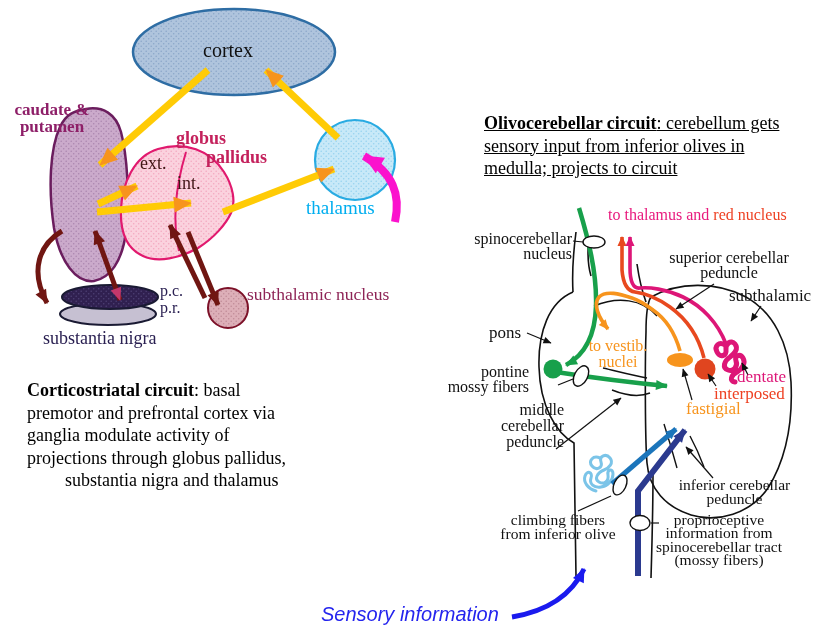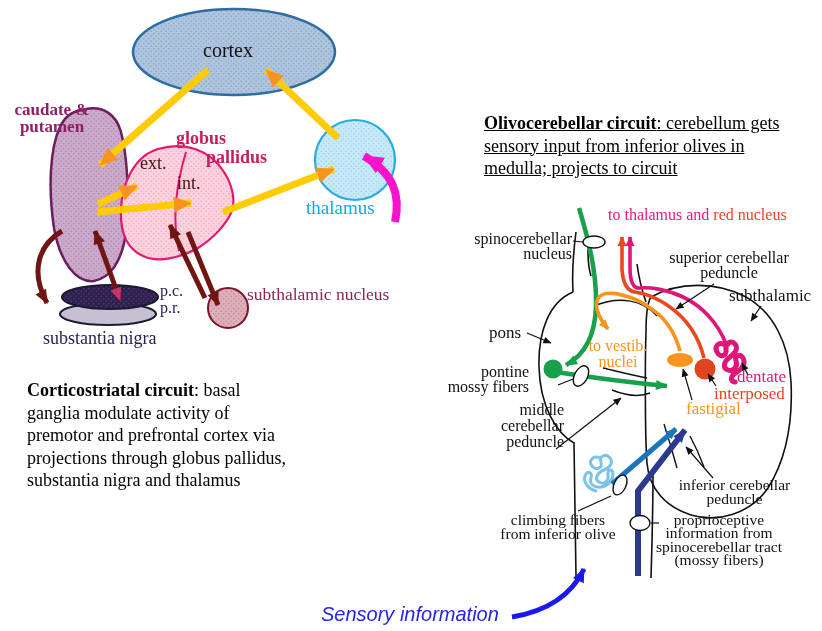--- a/index.html
+++ b/index.html
@@ -191,24 +191,24 @@
   <div class="lbl c-dark" style="left:140px;top:154px;">ext.</div>
   <div class="lbl c-dark" style="left:177px;top:174px;">int.</div>
   <div class="lbl c-thal" style="left:306px;top:198px;">thalamus</div>
   <div class="lbl c-stn" style="left:247px;top:285px;">subthalamic nucleus</div>
   <div class="lbl c-sn" style="left:160px;top:283px;">p.c.</div>
   <div class="lbl c-sn" style="left:160px;top:300px;">p.r.</div>
   <div class="lbl c-snbig" style="left:43px;top:329px;">substantia nigra</div>
 
   <div class="caption" style="left:27px;top:379px;width:292px;">
     <span class="b">Corticostriatal circuit</span><span>: basal</span>
+    <span style="display:block;">premotor and prefrontal cortex via</span>
     <span style="display:block;">ganglia modulate activity of</span>
-    <span style="display:block;">premotor and prefrontal cortex via</span>
     <span style="display:block;">projections through globus pallidus,</span>
-    <span style="display:block;">substantia nigra and thalamus</span>
+    <span style="display:block;margin-left:38px;">substantia nigra and thalamus</span>
   </div>
 
   <div class="caption" style="left:484px;top:112px;width:322px;text-decoration:underline;">
     <span class="b">Olivocerebellar circuit</span><span>: cerebellum gets</span>
     <span style="display:block;">sensory input from inferior olives in</span>
     <span style="display:block;">medulla; projects to circuit</span>
   </div>
 
   <div class="lbl k tr" style="left:450px;top:231px;width:122px;line-height:15px;">
     <span style="display:block;">spinocerebellar</span>

